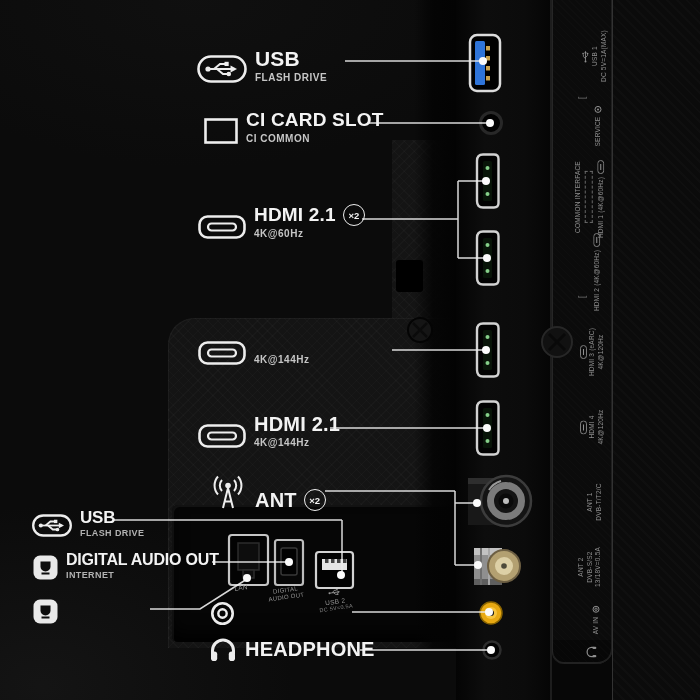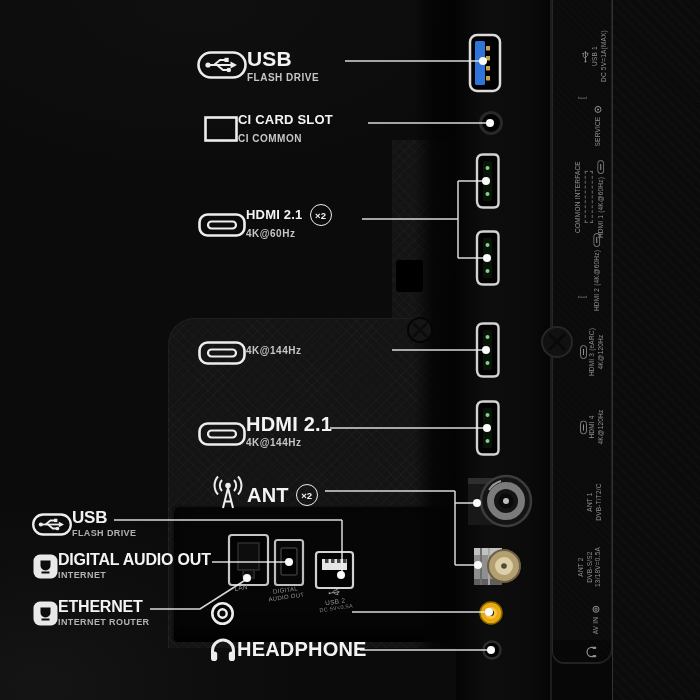--- a/index.html
+++ b/index.html
@@ -37,24 +37,24 @@
     background-image:repeating-linear-gradient(45deg, rgba(255,255,255,.012) 0 1px, transparent 1px 5px);
     border-left:1px solid #262626;border-radius:0 0 16px 12px;
     box-shadow:inset -2px 0 0 #1f1f1f, inset 0 -2px 0 #222;}
   
   #bgright{left:612px;top:0;width:88px;height:700px;z-index:5;
     background:linear-gradient(180deg,#2c2c2c 0%,#262626 8.5%,#171717 10%,#1a1a1a 32%,#121212 68%,#0d0d0d 100%);
     background-image:repeating-linear-gradient(45deg, rgba(255,255,255,.014) 0 2px, transparent 2px 7px);
     border-left:1px solid #323232;}
   #overlay{position:absolute;left:0;top:0;z-index:6;}
   
-  .callout{position:absolute;display:flex;color:#f3f3f3;z-index:8;align-items:center;}
+  .callout{position:absolute;display:flex;gap:8px;color:#f3f3f3;z-index:8;align-items:flex-end;}
   .col{display:flex;flex-direction:column;}
   .t{font-weight:700;color:#f3f3f3;letter-spacing:.2px;line-height:24px;white-space:nowrap;}
-  .t21{font-size:21px;} .t20{font-size:20px;} .t19{font-size:13px;}
+  .t21{font-size:21px;} .t20{font-size:20px;} .t19{font-size:19px;}
   .t18{font-size:18px;letter-spacing:-.4px;}
   .t16{font-size:16px;line-height:19px;letter-spacing:-.2px;}
   .s1{font-weight:700;font-size:10px;color:#c6c6c6;letter-spacing:.5px;margin-top:1px;white-space:nowrap;}
   .s2{font-weight:700;font-size:9px;color:#b2b2b2;letter-spacing:.4px;margin-top:1px;white-space:nowrap;}
   .badge{width:20px;height:20px;border:1.5px solid #eee;border-radius:50%;display:flex;
     align-items:center;justify-content:center;font-size:9.5px;font-weight:700;color:#f2f2f2;flex:0 0 auto;}
   .trow{display:flex;align-items:center;gap:7px;}
   
   .baylab{position:absolute;color:#949494;font-size:6.5px;letter-spacing:.3px;line-height:7px;
     transform:rotate(-8deg);text-align:center;z-index:7;white-space:nowrap;}
@@ -306,24 +306,20 @@
       <span class="s2">INTERNET</span>
     </div>
   </div>
 
   <div class="callout" style="left:33px;top:597px">
     <svg width="25" height="25" viewBox="0 0 25 25" style="margin-top:2px">
       <rect x="0.5" y="0.5" width="24" height="24" rx="6.5" fill="#e9e9e9"></rect>
       <path d="M7.5 6.5 h10 v5 a5 5 0 0 1 -10 0 z" fill="#0d0d0d"></path>
       <rect x="8.5" y="17.5" width="8" height="2" fill="#0d0d0d"></rect>
     </svg>
-    <div class="col">
-      <span class="t t16">ETHERNET</span>
-      <span class="s2">INTERNET ROUTER</span>
-    </div>
   </div>
 
   <div class="callout" style="left:210px;top:600px">
     <svg width="25" height="25" viewBox="0 0 25 25" style="margin-top:1px">
       <circle cx="12.5" cy="12.5" r="10.2" fill="none" stroke="#ededed" stroke-width="2.6"></circle>
       <circle cx="12.5" cy="12.5" r="4.2" fill="none" stroke="#ededed" stroke-width="2.4"></circle>
     </svg>
   </div>
 
   <div class="callout" style="left:209px;top:637px">

